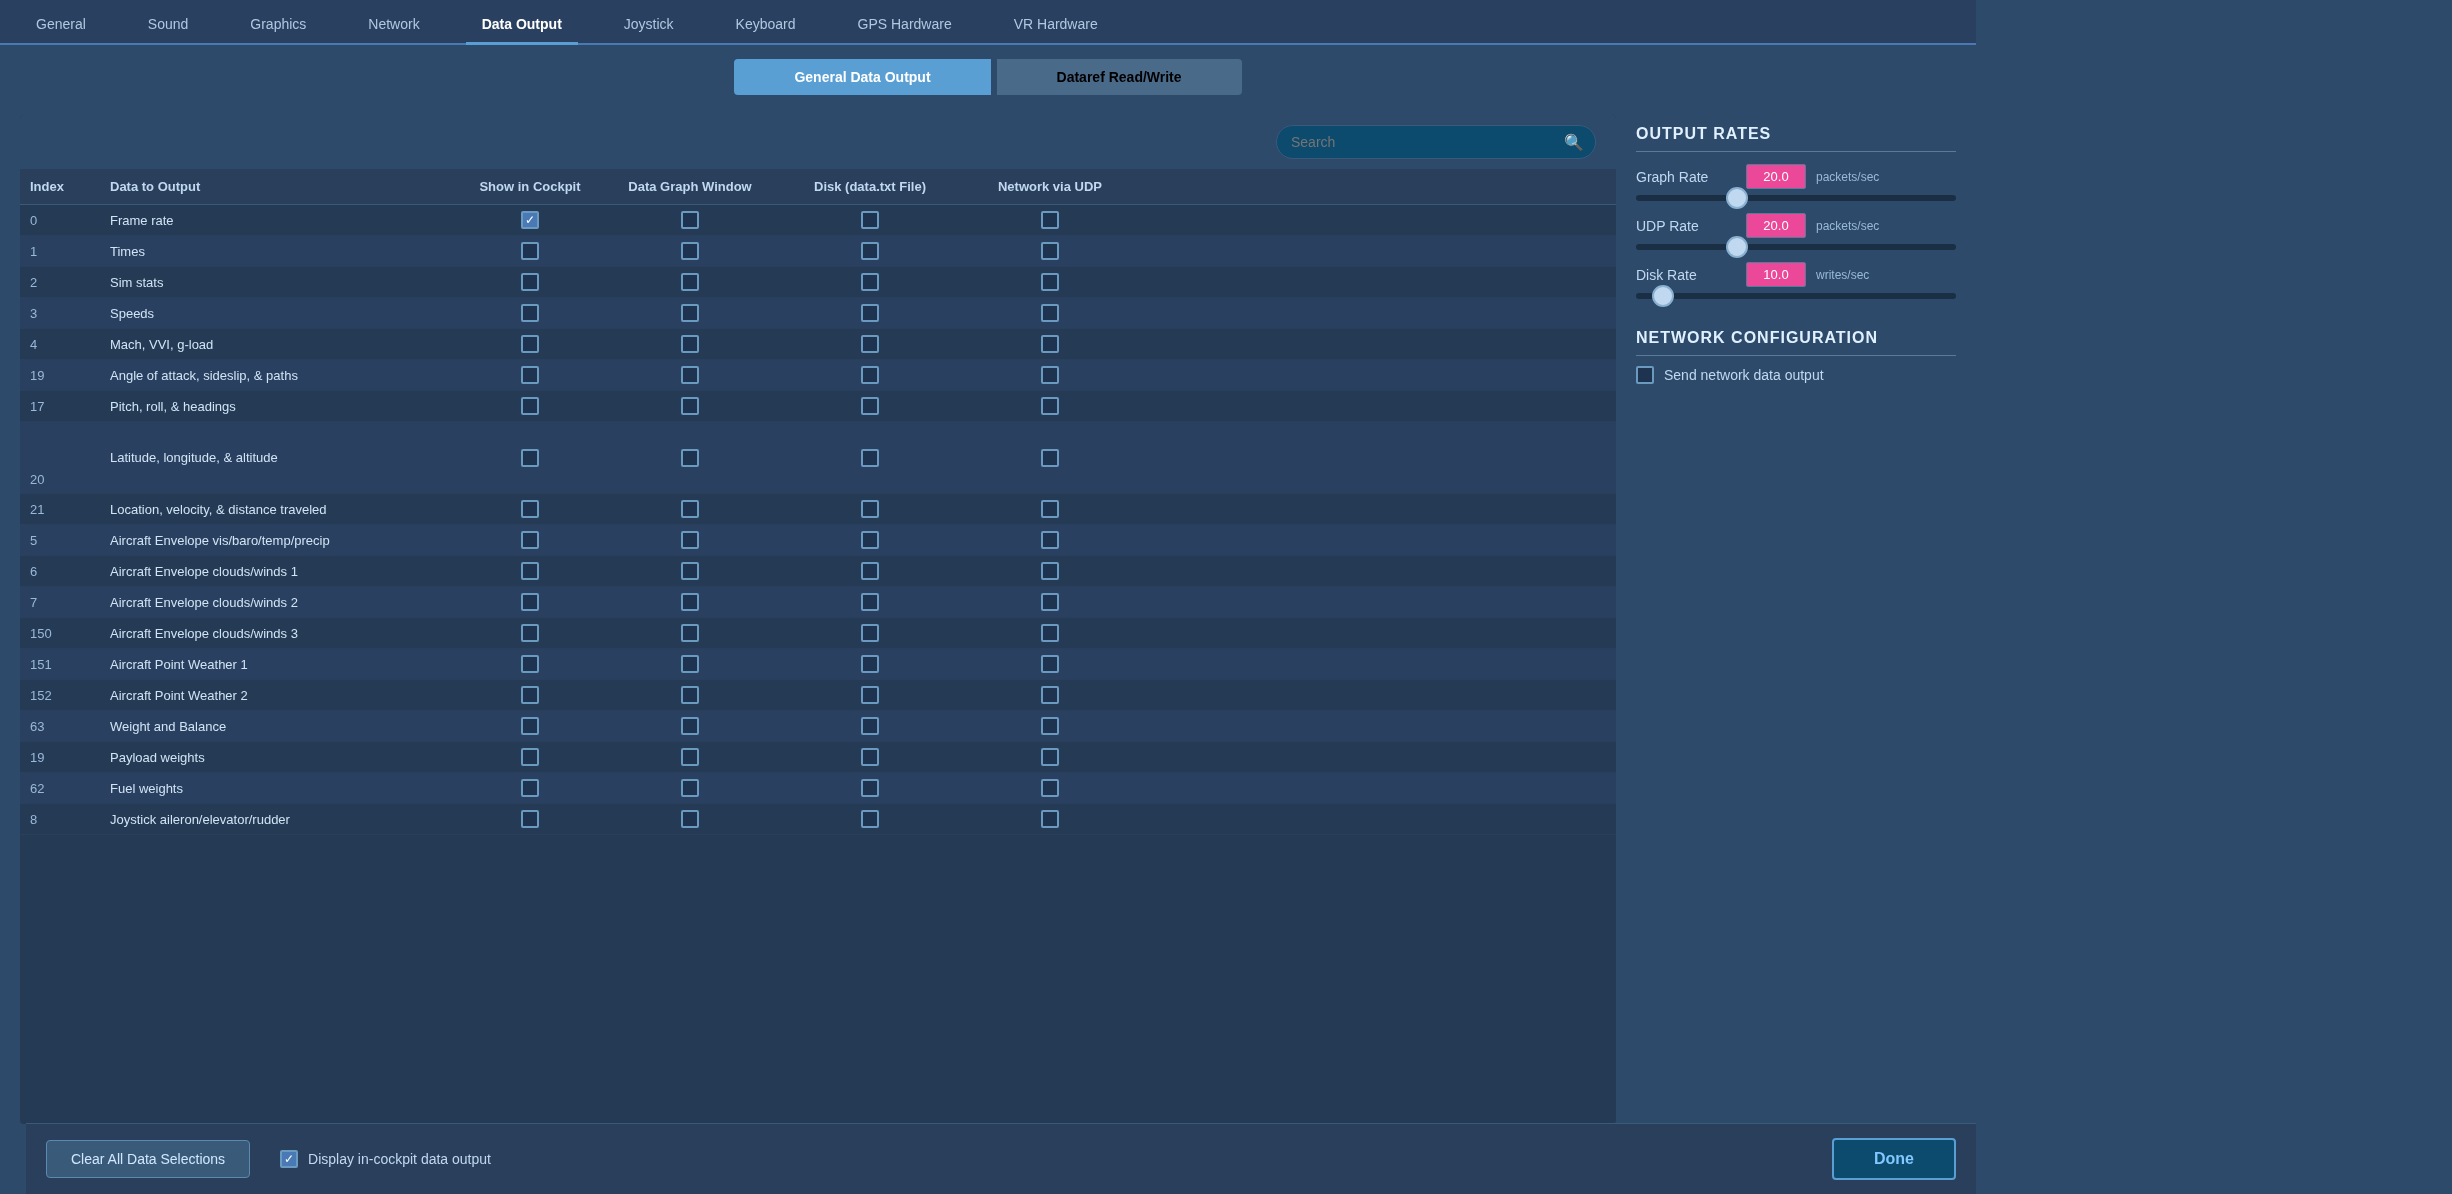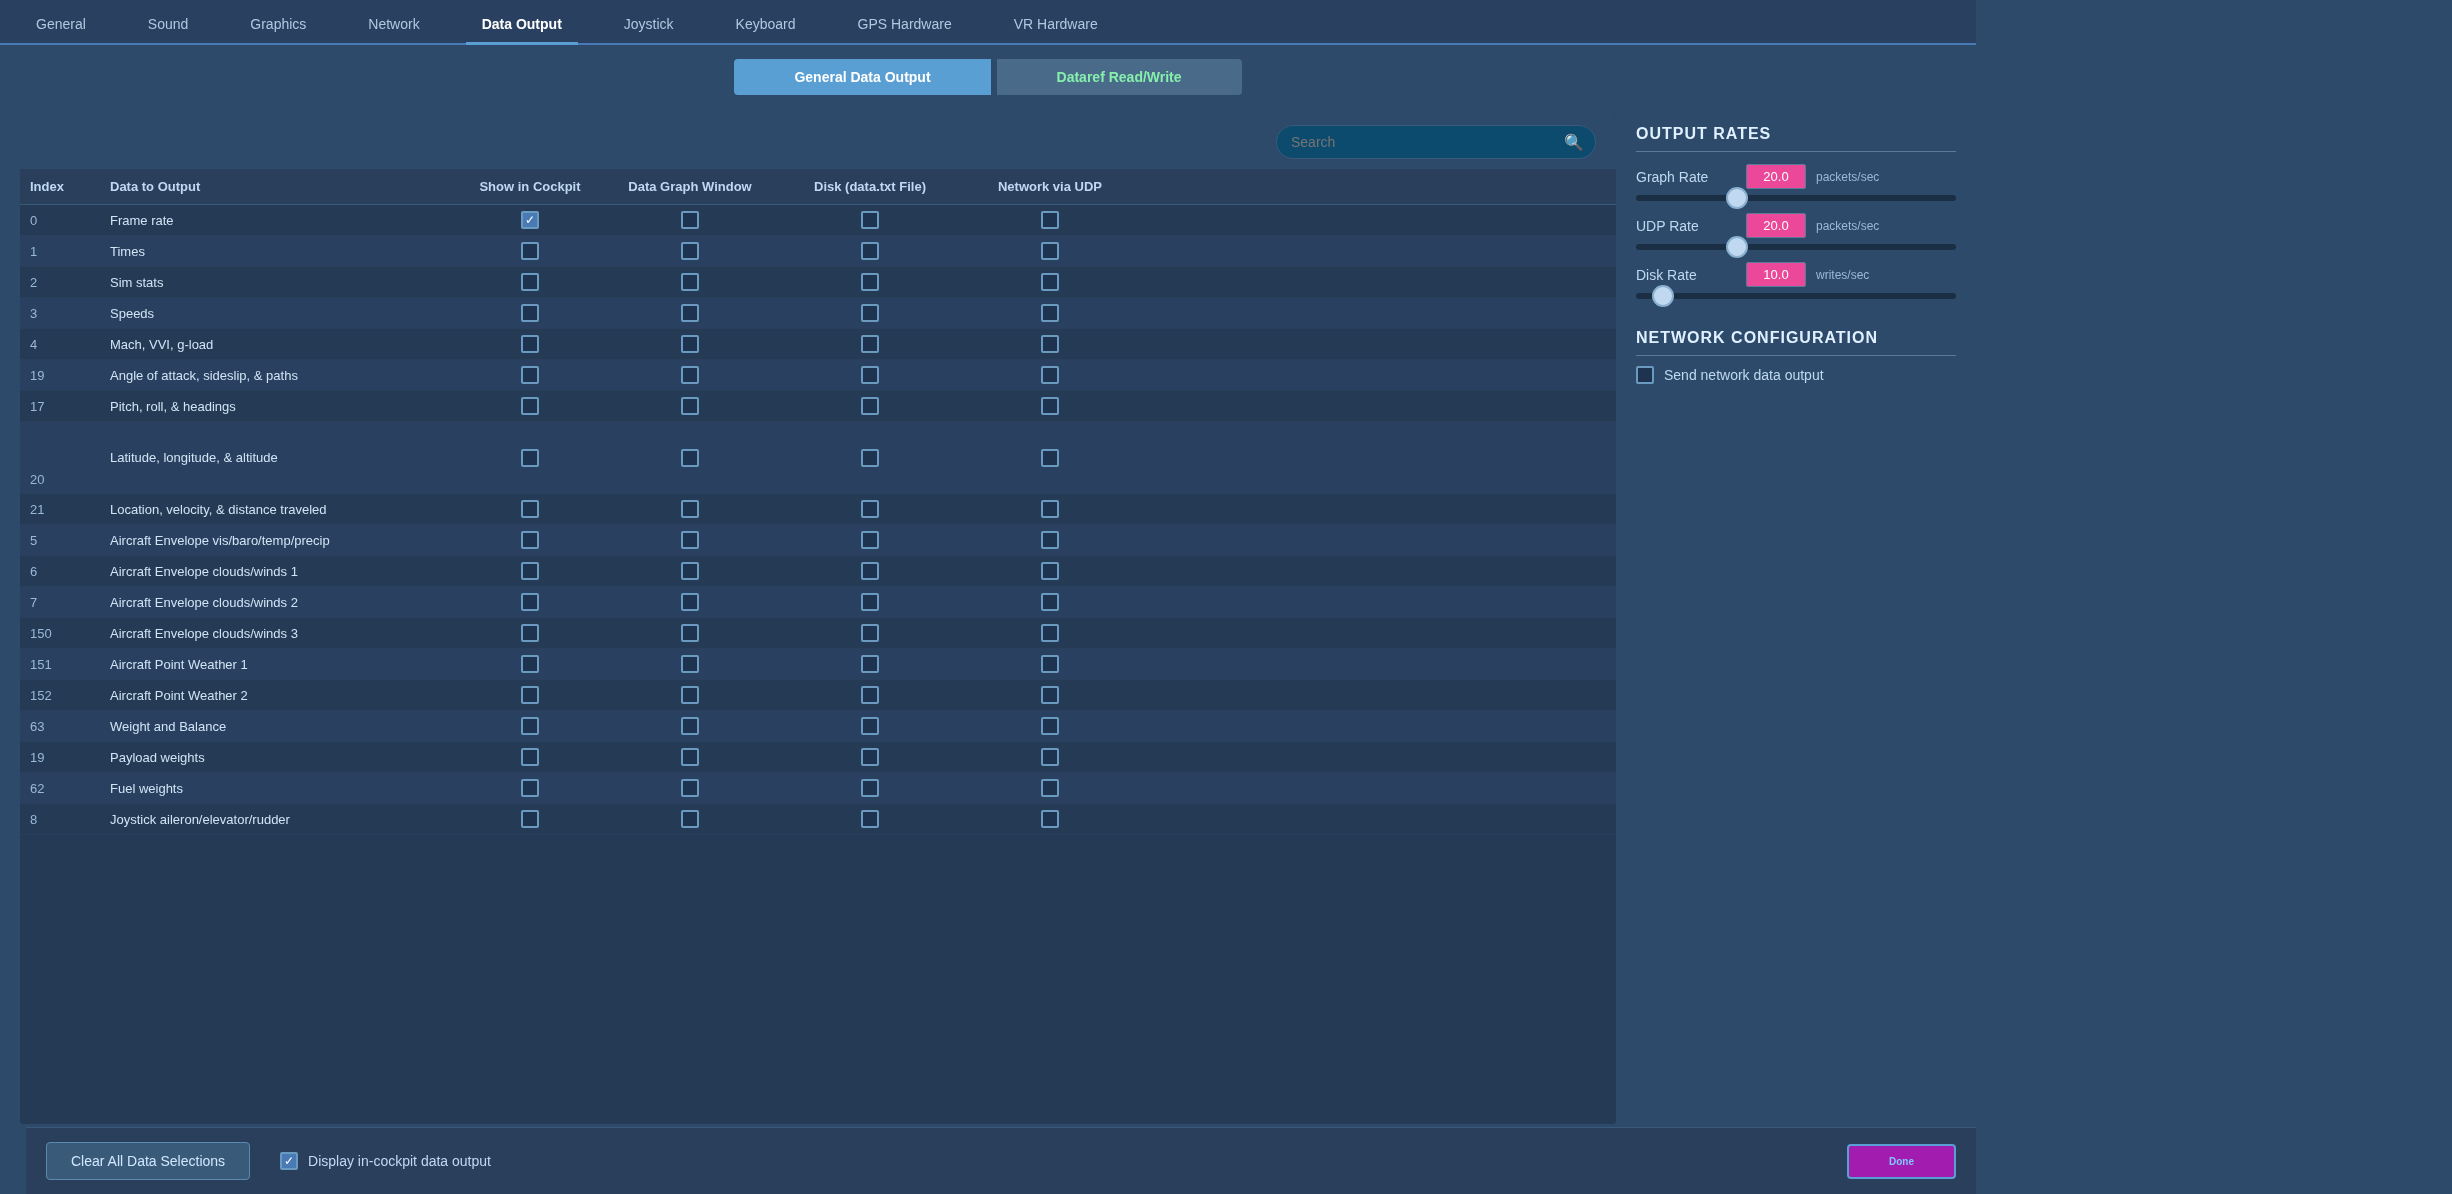--- a/index.html
+++ b/index.html
@@ -50,21 +50,21 @@
       font-size: 14px;
       font-weight: bold;
     }
     .sub-tab.active {
       background: #5a9fd4;
       color: #fff;
       border-radius: 4px 0 0 4px;
     }
     .sub-tab.inactive {
       background: #4a6a8a;
-      color: #86efac;
+      color: #000000;
       border-radius: 0 4px 4px 0;
       margin-left: 6px;
     }
 
     
     .main-content {
       display: flex;
       height: calc(100% - 130px);
       padding: 10px 20px;
       gap: 20px;
@@ -274,27 +274,27 @@
 
     .display-cockpit-row {
       display: flex;
       align-items: center;
       gap: 10px;
       font-size: 14px;
       color: #c0d8f0;
     }
     .spacer { flex: 1; }
     .btn-done {
-      background: #a21caf;
+      background: #0c4a6e;
       color: #80c8ff;
       border: 2px solid #5a9fd4;
       padding: 10px 40px;
       border-radius: 4px;
       cursor: pointer;
-      font-size: 10px;
+      font-size: 16px;
       font-weight: bold;
     }
   </style>
 </head>
 <body>
 
 <div style="width:1976px; height:1194px; background:#2d4a6b; position:relative; display:flex; flex-direction:column;">
 
   <div class="top-tabs">
     <div class="tab-item">General</div>

